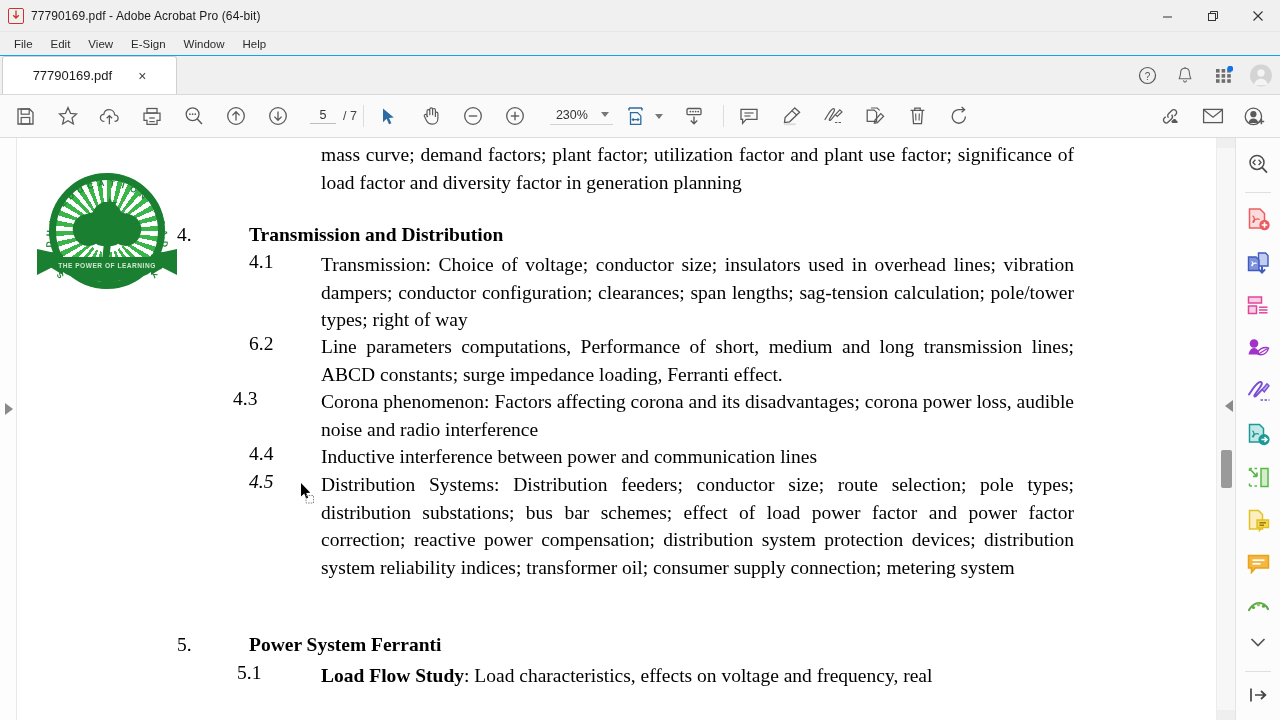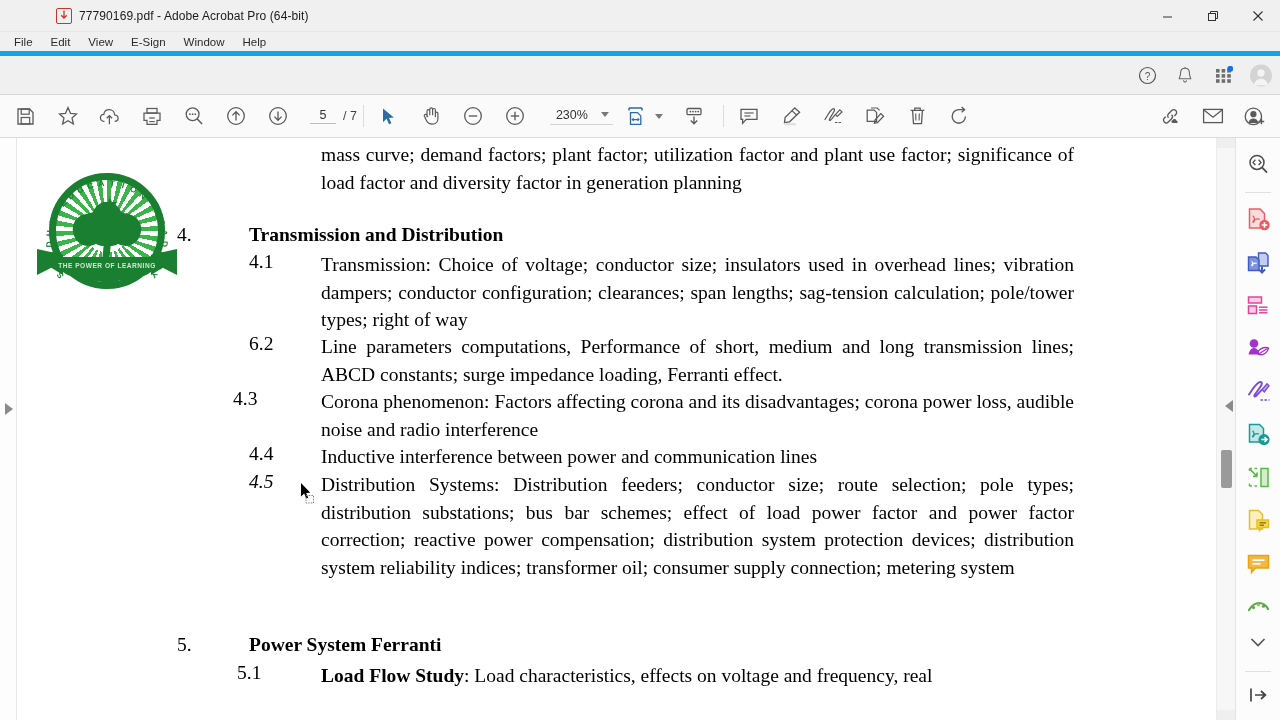--- a/index.html
+++ b/index.html
@@ -13,41 +13,41 @@
   #app { width: 1280px; height: 720px; position: relative; display: flex; flex-direction: column; }
 
   
   .titlebar {
     height: 32px; min-height: 32px;
     background: #f0f0f0;
     display: flex; align-items: center;
     border-bottom: 1px solid #e6e6e6;
     position: relative;
   }
-  .title-left { display: flex; align-items: center; padding-left: 8px; gap: 7px; margin-left: 48px; }
+  .title-left { display: flex; align-items: center; padding-left: 8px; gap: 7px; }
   .acrobat-logo {
     width: 16px; height: 16px;
     border: 1.6px solid #c8352b; border-radius: 2px;
     display: flex; align-items: center; justify-content: center;
     color: #c8352b; font-size: 11px; font-weight: bold; line-height: 1;
   }
   .title-text { font-size: 12px; color: #1a1a1a; letter-spacing: .1px; }
   .win-ctrls { position: absolute; right: 0; top: 0; height: 32px; display: flex; }
   .win-btn {
     width: 45px; height: 32px; display: flex; align-items: center; justify-content: center;
     color: #333; font-size: 13px;
   }
 
   
   .menubar {
     height: 24px; min-height: 24px;
     background: #f0f0f0;
     display: flex; align-items: center;
     padding-left: 6px; gap: 2px;
-    border-bottom: 5px solid #0ea5e9;
+    border-bottom: 1px solid #0ea5e9;
   }
   .menu-item {
     font-size: 11.5px; color: #2b2b2b;
     padding: 3px 8px; border-radius: 2px;
   }
 
   
   .tabbar {
     height: 39px; min-height: 39px;
     background: #f0f0f0;
@@ -307,20 +307,24 @@
   <div class="menubar">
     <div class="menu-item">File</div>
     <div class="menu-item">Edit</div>
     <div class="menu-item">View</div>
     <div class="menu-item">E-Sign</div>
     <div class="menu-item">Window</div>
     <div class="menu-item">Help</div>
   </div>
 
   <div class="tabbar">
+    <div class="doc-tab">
+      <span>77790169.pdf</span>
+      <span class="close-x">×</span>
+    </div>
     <div class="tab-right">
       <div class="tr-icon">
         <svg width="19" height="19" viewBox="0 0 19 19">
             <circle cx="9.5" cy="9.5" r="8" fill="none" stroke="#555" stroke-width="1.2"></circle>
             <text x="9.5" y="13.5" font-size="10" font-family="Liberation Sans, sans-serif" fill="#555" text-anchor="middle">?</text>
           </svg>
       </div>
       <div class="tr-icon">
         <svg width="18" height="19" viewBox="0 0 18 19">
             <path d="M9 2.2 C6.1 2.2 4.6 4.1 4.6 6.8 C4.6 10.5 3.2 12.2 3.2 12.8 L14.8 12.8 C14.8 12.2 13.4 10.5 13.4 6.8 C13.4 4.1 11.9 2.2 9 2.2 Z" fill="none" stroke="#666" stroke-width="1.1"></path>

